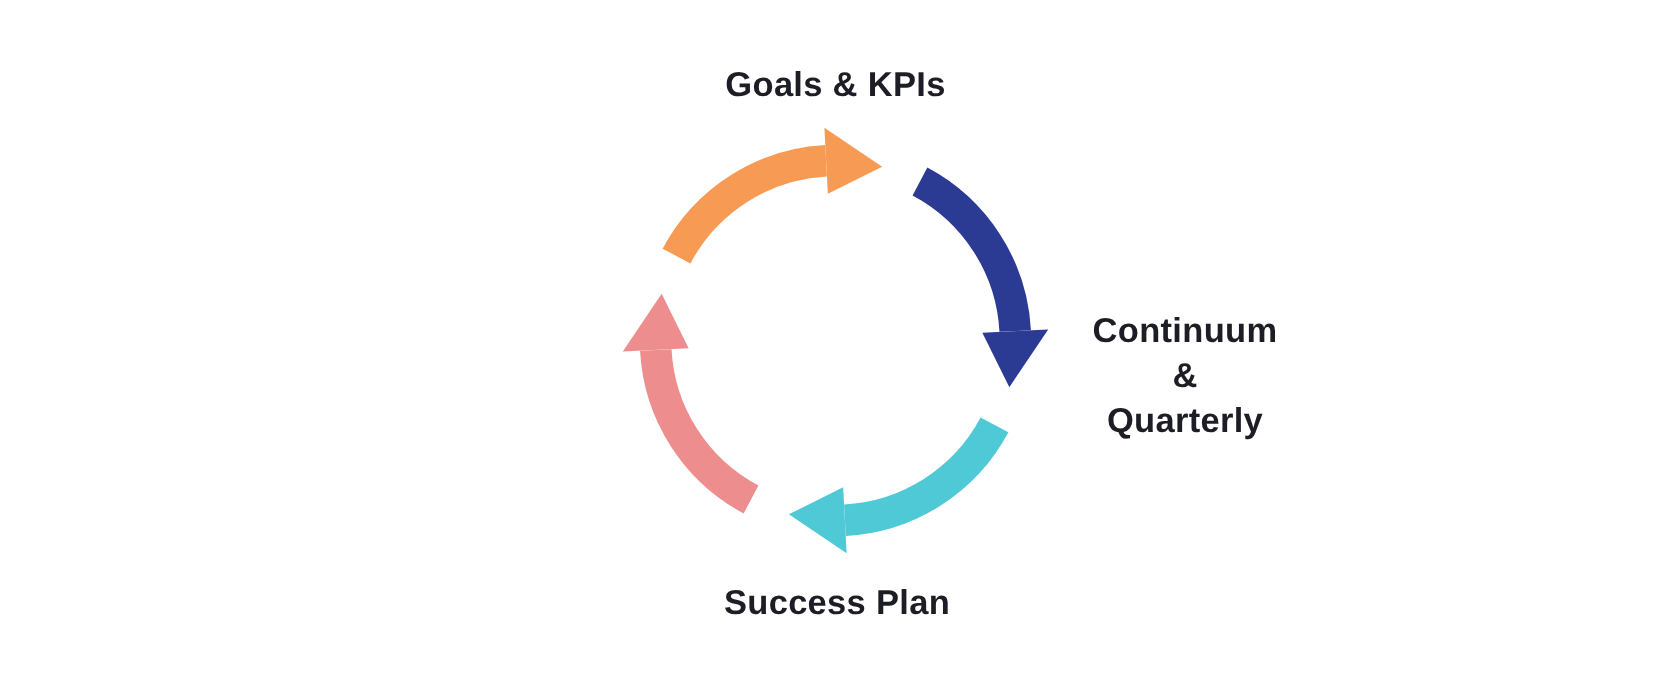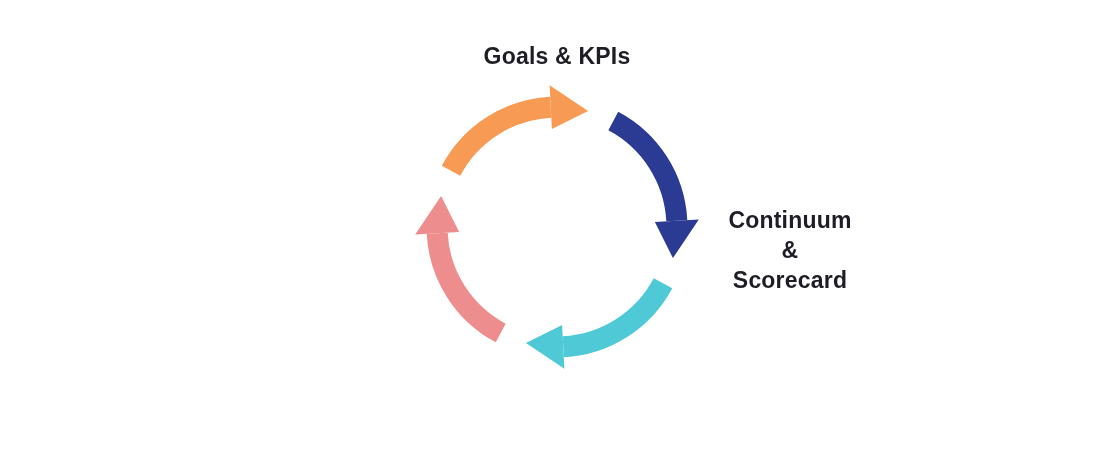--- a/index.html
+++ b/index.html
@@ -65,20 +65,23 @@
 
   </svg>
 
   <div class="label label-top">
     <div>Goals &amp; KPIs</div>
   </div>
 
   <div class="label label-right">
     <div>Continuum</div>
     <div>&amp;</div>
-    <div>Scorecard</div>
+    <div>Quarterly</div>
   </div>
 
+  <div class="label label-bottom">
+    <div>Success Plan</div>
+  </div>
 
   <div class="label label-left">
   </div>
 
 </div>
 
 </body></html>

